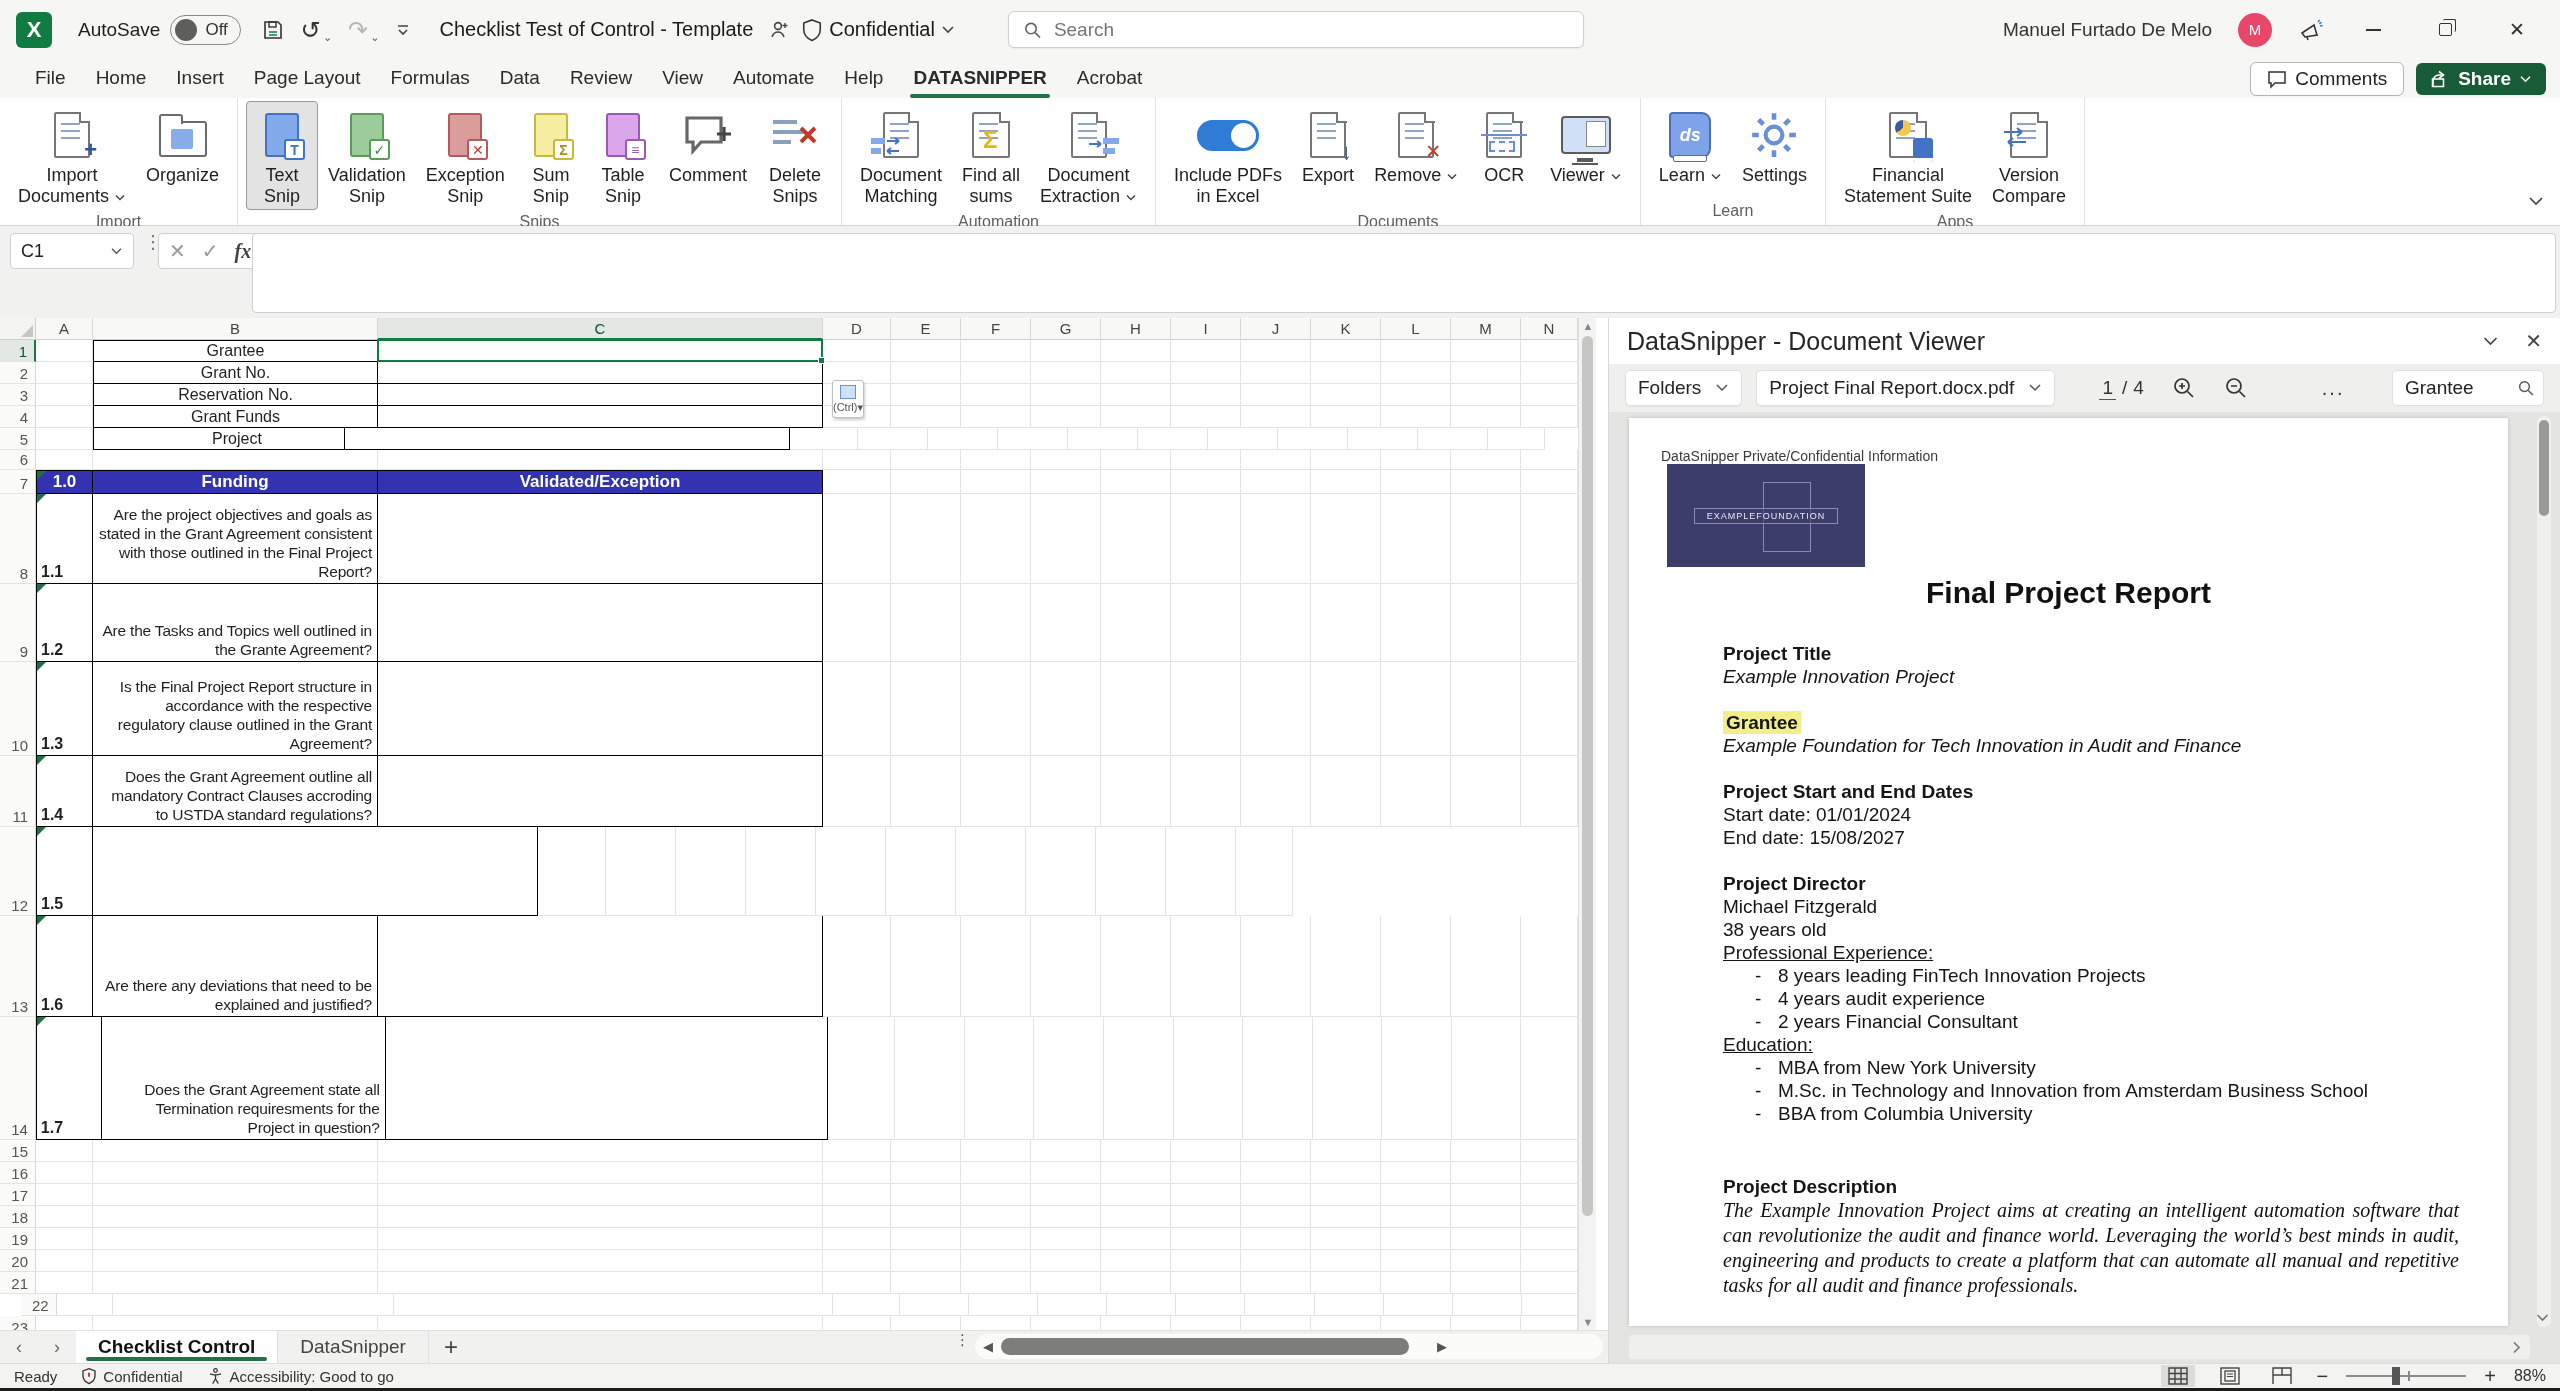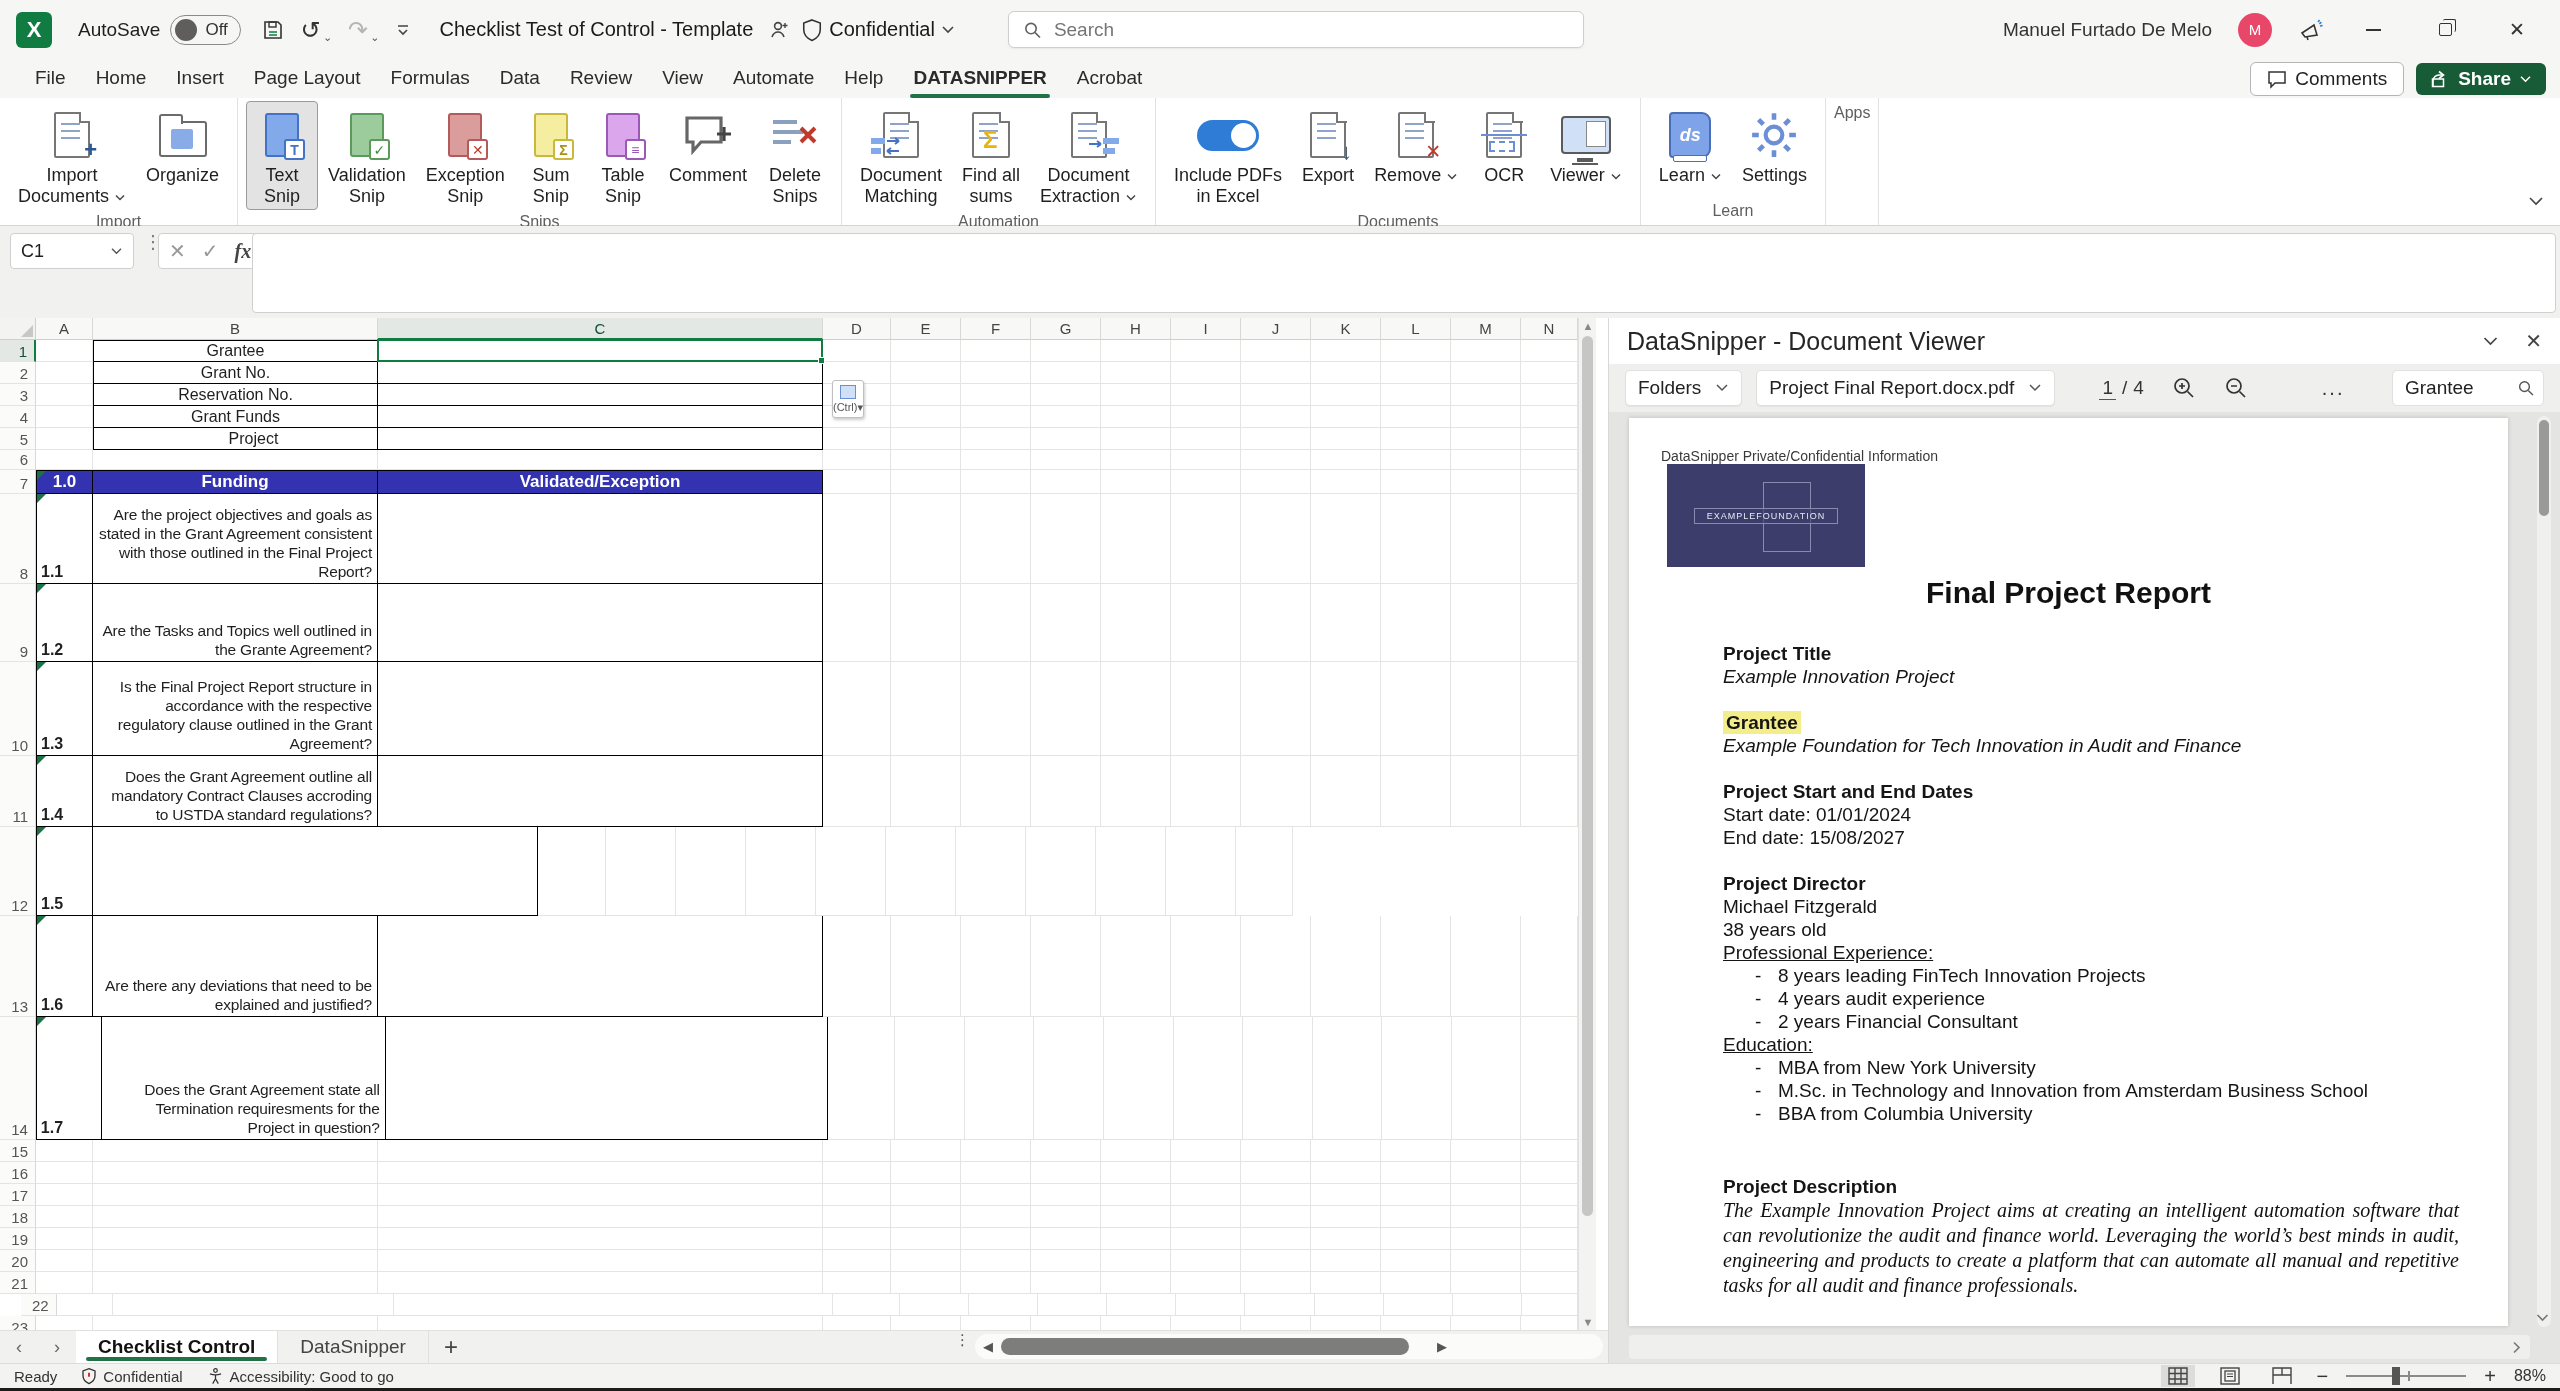--- a/index.html
+++ b/index.html
@@ -482,20 +482,43 @@
                   <path d="M12 1.5v3.2M12 19.3v3.2M1.5 12h3.2M19.3 12h3.2M4.6 4.6l2.3 2.3M17.1 17.1l2.3 2.3M19.4 4.6l-2.3 2.3M6.9 17.1l-2.3 2.3"></path>
                 </g>
               </svg>
             </div>
             <div class="rlabel">Settings</div>
           </div>
         </div>
         <div class="rgrouplabel">Learn</div>
       </div>
       <div class="rgroup">
+        <div class="rbuttons">
+          <div class="rbtn">
+            <div class="ricon">
+              <span class="docsh" style="width:38px">
+                <span class="corner"></span>
+                <span class="badge" style="left:4px;top:6px;width:16px;height:16px;border-radius:50%;background:conic-gradient(#F2C94C 0 65%,#3b5ba5 65% 100%)"></span>
+                <span class="badge" style="right:-8px;bottom:-6px;width:20px;height:24px;background:#4472C4;border-radius:3px;box-shadow:inset 0 -14px 0 -10px #fff"></span>
+              </span>
+            </div>
+            <div class="rlabel">Financial<br>Statement Suite</div>
+          </div>
+          <div class="rbtn">
+            <div class="ricon">
+              <span class="docsh" style="width:38px">
+                <span class="corner"></span>
+                <svg width="30" height="22" viewBox="0 0 30 22" style="position:absolute;left:-12px;top:12px">
+                  <path d="M4 6h18m0 0l-5-4m5 4l-5 4M26 16H8m0 0l5-4m-5 4l5 4" stroke="#4472C4" stroke-width="2.2" fill="none"></path>
+                </svg>
+              </span>
+            </div>
+            <div class="rlabel">Version<br>Compare</div>
+          </div>
+        </div>
         <div class="rgrouplabel">Apps</div>
       </div>
     </div>
   <span class="collapse-chev">
     <svg width="16" height="11" viewBox="0 0 16 11">
         <path d="M2 2l6 6 6-6" fill="none" stroke="#444" stroke-width="1.6"></path>
       </svg>
   </span>
 
   <div class="fxstrip">
@@ -598,21 +621,21 @@
         <div class="cell" style="width: 70px;"></div>
         <div class="cell" style="width: 70px;"></div>
         <div class="cell" style="width: 70px;"></div>
         <div class="cell" style="width: 70px;"></div>
         <div class="cell" style="width: 70px;"></div>
         <div class="cell" style="width: 57px;"></div>
       </div>
       <div class="grow" style="height: 22px;">
         <div class="gnum">5</div>
         <div class="cell" style="width: 57px;"></div>
-        <div class="cell blk blkL cB" style="width: 285px; padding-left: 40px;">Project</div>
+        <div class="cell blk blkL cB" style="width: 252px; padding-left: 40px;">Project</div>
         <div class="cell blk" style="width: 445px;"></div>
         <div class="cell" style="width: 68px;"></div>
         <div class="cell" style="width: 70px;"></div>
         <div class="cell" style="width: 70px;"></div>
         <div class="cell" style="width: 70px;"></div>
         <div class="cell" style="width: 70px;"></div>
         <div class="cell" style="width: 70px;"></div>
         <div class="cell" style="width: 70px;"></div>
         <div class="cell" style="width: 70px;"></div>
         <div class="cell" style="width: 70px;"></div>

